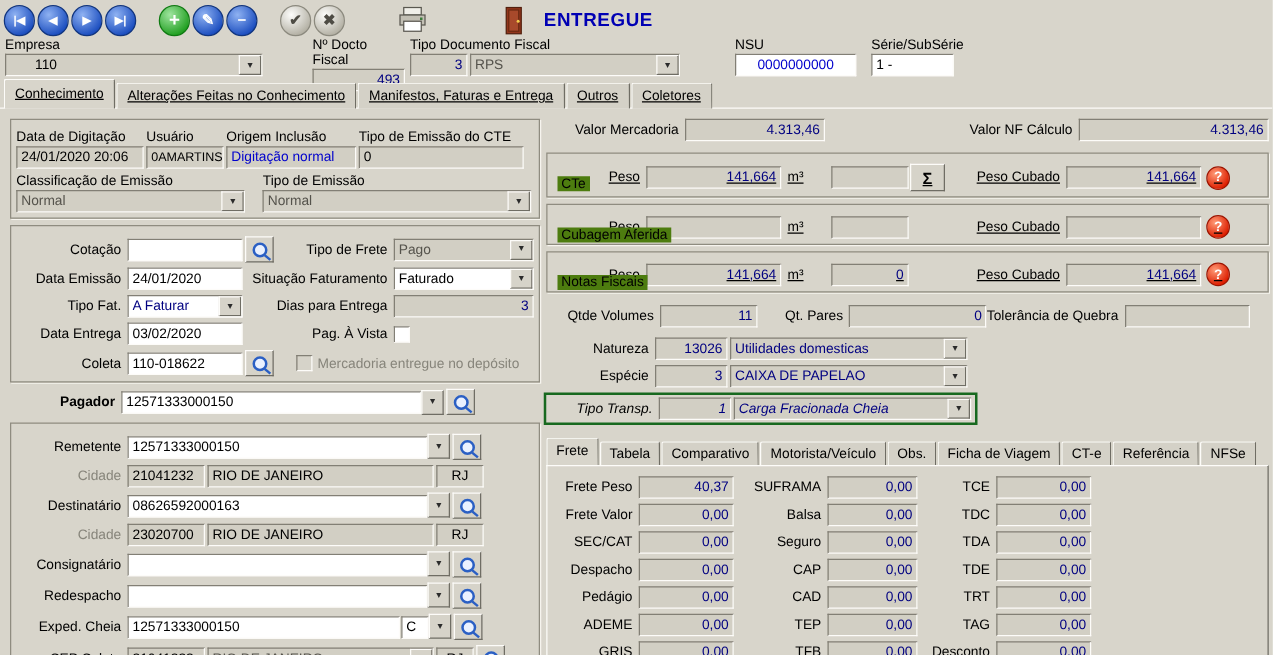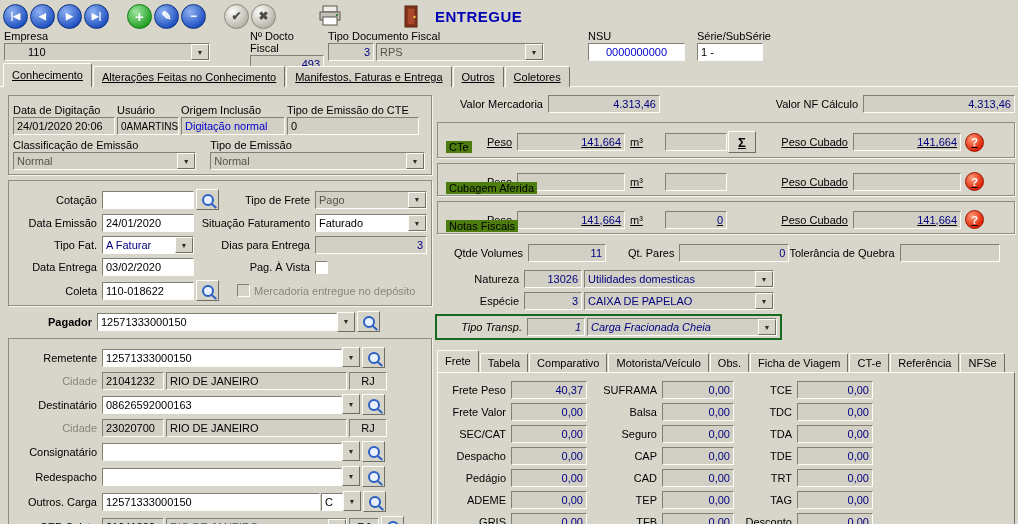--- a/index.html
+++ b/index.html
@@ -345,21 +345,21 @@
         </div>
         <div class="frow">
           <span class="lb w84">Redespacho</span>
           <div class="fld wht w240"></div>
           <span class="darr" style="height:18px;"></span>
           <span class="mag-btn">
               <span class="mag"></span>
             </span>
         </div>
         <div class="frow">
-          <span class="lb w84">Outros. Carga</span>
+          <span class="lb w84">Exped. Cheia</span>
           <div class="fld wht w218">12571333000150</div>
           <div class="fld wht w22" style="margin-left:1px;">C</div>
           <span class="darr" style="height:18px;"></span>
           <span class="mag-btn">
               <span class="mag"></span>
             </span>
         </div>
         <div class="frow">
           <span class="lb w84">CEP Coleta</span>
           <div class="fld w62">21041232</div>

